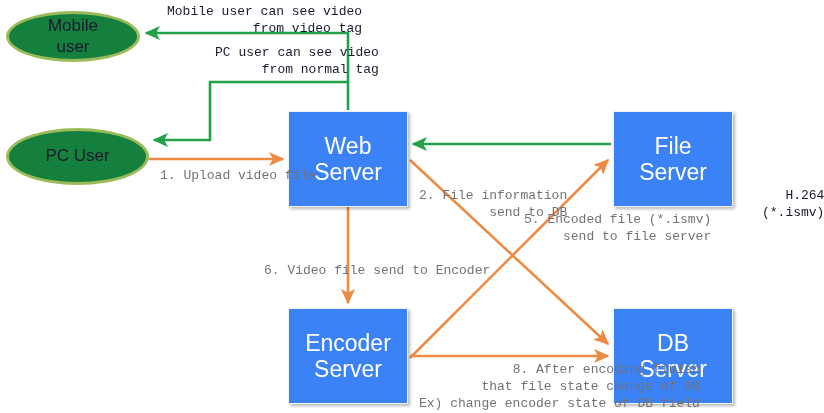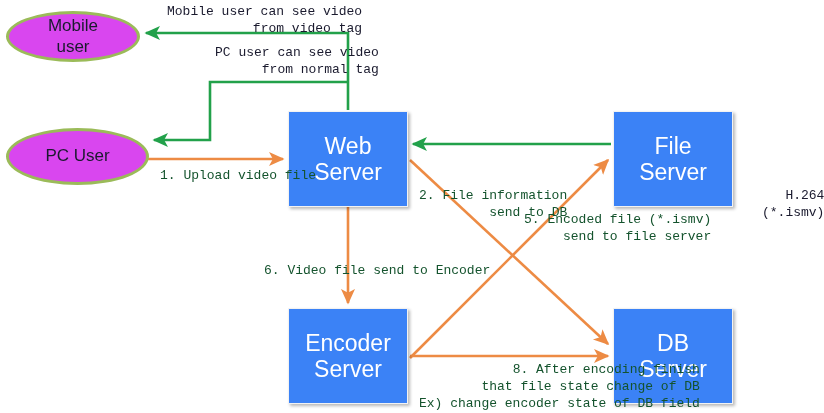--- a/index.html
+++ b/index.html
@@ -51,21 +51,21 @@
   #box-web    { left: 288px; top: 111px; width: 120px; height: 96px; }
   #box-file   { left: 613px; top: 111px; width: 120px; height: 96px; }
   #box-encoder{ left: 288px; top: 308px; width: 120px; height: 96px; }
   #box-db     { left: 613px; top: 308px; width: 120px; height: 96px; }
 
   
   .actor-ellipse {
     position: absolute;
     border: 3px solid #9bbb59;
     border-radius: 50%;
-    background: #d946ef;
+    background: #15803d;
     display: flex;
     align-items: center;
     justify-content: center;
     box-sizing: border-box;
   }
   .actor-ellipse .ellipse-label {
     color: #1a1a2e;
     font-family: "Liberation Sans", sans-serif;
     font-size: 17px;
     line-height: 1.2;
@@ -78,21 +78,21 @@
   
   .annot {
     position: absolute;
     font-family: Liberation Mono, monospace;
     font-size: 13px;
     line-height: 1.32;
     white-space: pre-line;
     text-align: right;
   }
   .annot.black { color: #1a1a2e; }
-  .annot.red   { color: #14532d; }
+  .annot.red   { color: #737373; }
 
   #annot-mobile-tag { left: 167px; top: 3px;   }
   #annot-pc-tag     { left: 215px; top: 44px;  }
   #annot-upload     { left: 160px; top: 167px; }
   #annot-fileinfo   { left: 419px; top: 187px; }
   #annot-encoded    { left: 524px; top: 211px; }
   #annot-videofile  { left: 264px; top: 262px; }
   #annot-afterenc   { left: 419px; top: 361px; }
   #annot-h264       { left: 738px; top: 187px; margin-left: 24px; }
 </style>

